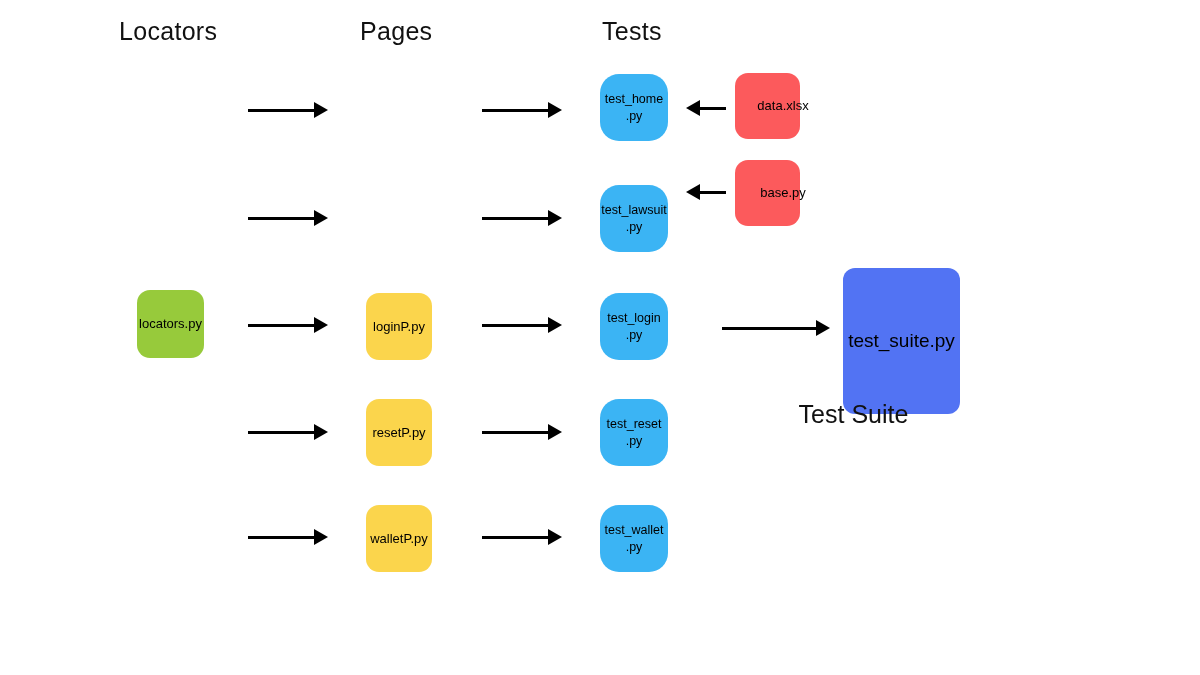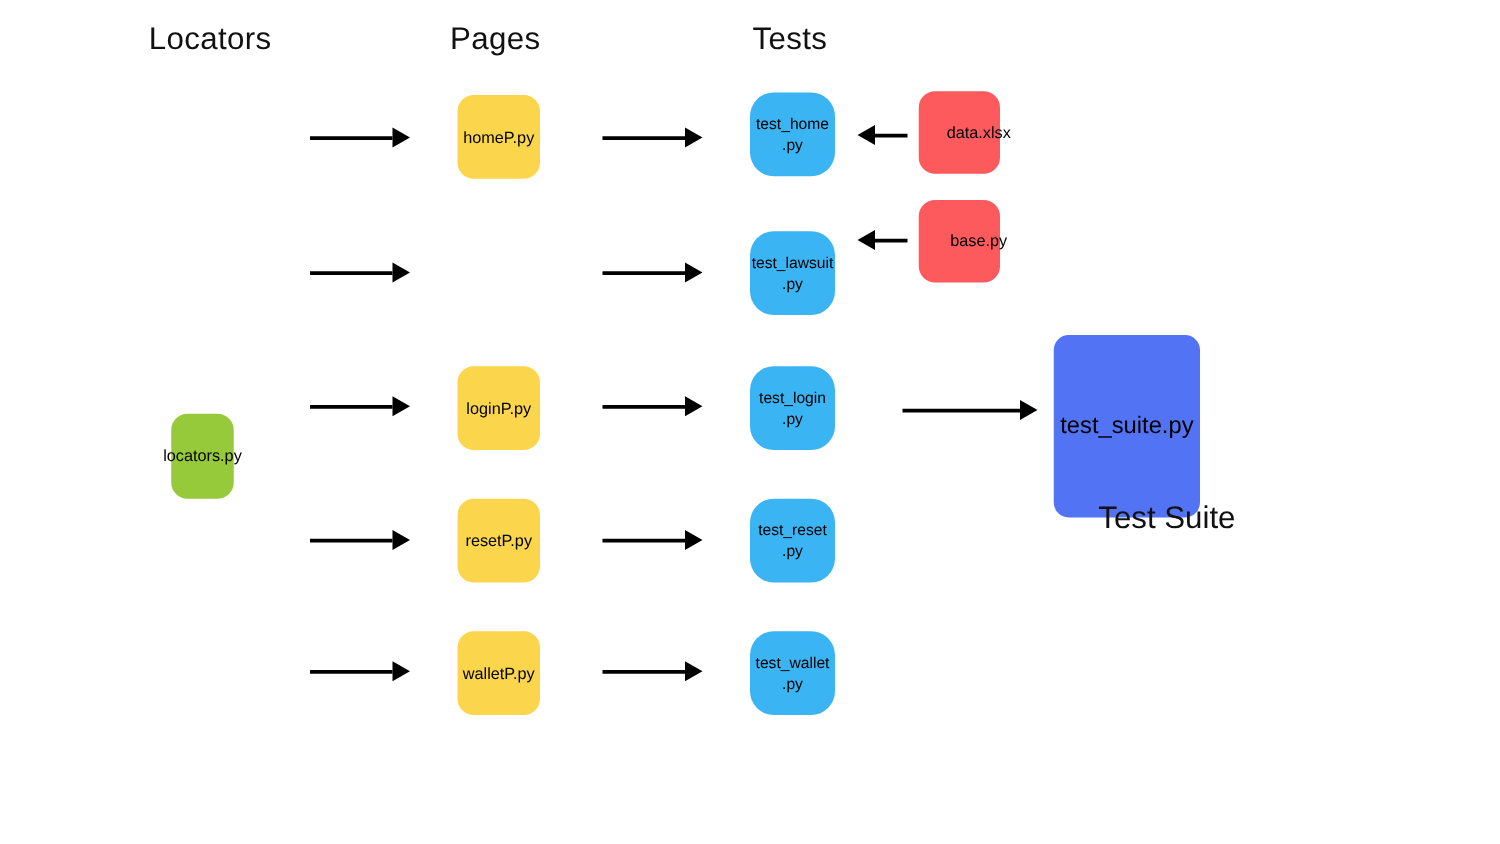--- a/index.html
+++ b/index.html
@@ -38,34 +38,34 @@
     display:flex;
     flex-direction:column;
     align-items:center;
     justify-content:center;
     text-align:center;
     font-size:13px;
     color:#000;
     line-height:1.35;
   }
   .box .lbl{white-space:nowrap;}
-  .box-green{background:var(--locator-green);width:50px;height:68px;margin-top:41px;}
+  .box-green{background:var(--locator-green);width:67px;height:68px;}
   .box-yellow{background:var(--page-yellow);width:66px;height:67px;}
   .box-blue{background:var(--test-blue);width:68px;height:67px;font-size:12.5px;border-radius:19px;}
   .box-red{background:var(--data-red);width:65px;height:66px;padding-left:31px;}
   .box-suite{
     background:var(--suite-blue);
     width:117px;height:146px;
     border-radius:12px;
     font-size:19px;
     text-align:right;
   }
   .suite-caption{
     position:absolute;
-    left:875px;top:400px;width:117px;
+    left:795px;top:400px;width:117px;
     text-align:center;
     font-size:25px;
     color:var(--text-black);
   }
   .arrow{
     position:absolute;
     height:16px;
     display:flex;
     align-items:center;
   }
@@ -88,23 +88,20 @@
 <div class="canvas">
 
   <div class="col-header" style="left:119px;top:17px;">Locators</div>
   <div class="col-header" style="left:360px;top:17px;">Pages</div>
   <div class="col-header" style="left:602px;top:17px;">Tests</div>
 
   <div class="box box-green" style="left:137px;top:290px;">
     <span class="lbl">locators.py</span>
   </div>
 
-  <div class="box box-yellow" style="left:366px;top:76px;">
-    <span class="lbl">homeP.py</span>
-  </div>
   <div class="box box-yellow" style="left:366px;top:293px;">
     <span class="lbl">loginP.py</span>
   </div>
   <div class="box box-yellow" style="left:366px;top:399px;">
     <span class="lbl">resetP.py</span>
   </div>
   <div class="box box-yellow" style="left:366px;top:505px;">
     <span class="lbl">walletP.py</span>
   </div>
 

